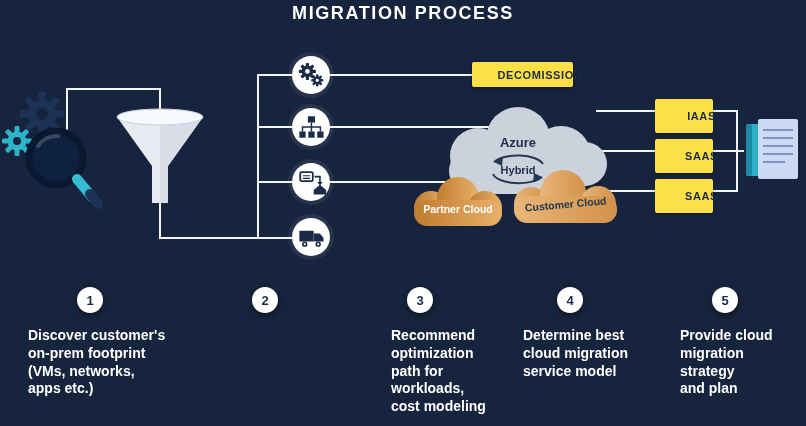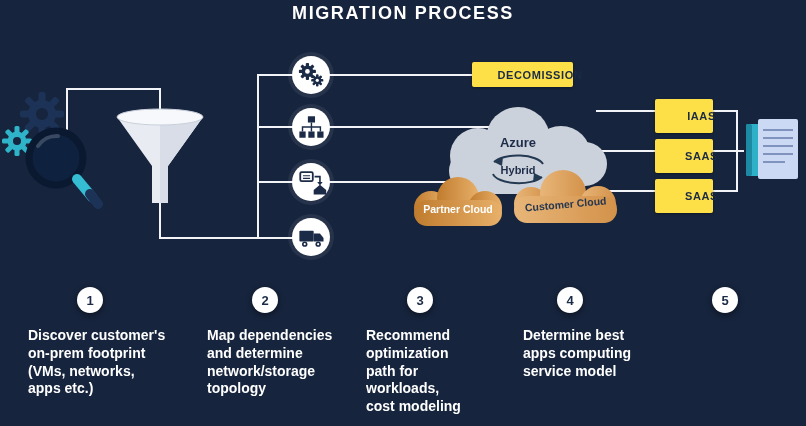--- a/index.html
+++ b/index.html
@@ -222,26 +222,26 @@
   <div class="step-circle" style="left:77px;">1</div>
   <div class="step-circle" style="left:252px;">2</div>
   <div class="step-circle" style="left:407px;">3</div>
   <div class="step-circle" style="left:557px;">4</div>
   <div class="step-circle" style="left:712px;">5</div>
 
   <div class="step-text" style="left:28px;  width:165px;">Discover customer's
 on-prem footprint
 (VMs, networks,
 apps etc.)</div>
-  <div class="step-text" style="left:207px; width:150px;">Map  dependencies
-and  determine
-network/storage
-topology</div>
-  <div class="step-text" style="left:366px; width:130px;">Recommend
+  <div class="step-text" style="left:391px; width:130px;">Recommend
 optimization
 path for
 workloads,
 cost modeling</div>
   <div class="step-text" style="left:523px; width:140px;">Determine best
-apps computing
+cloud migration
 service model</div>
+  <div class="step-text" style="left:680px; width:120px;">Provide cloud
+migration
+strategy
+and plan</div>
 
 </div>
 
 </body></html>

